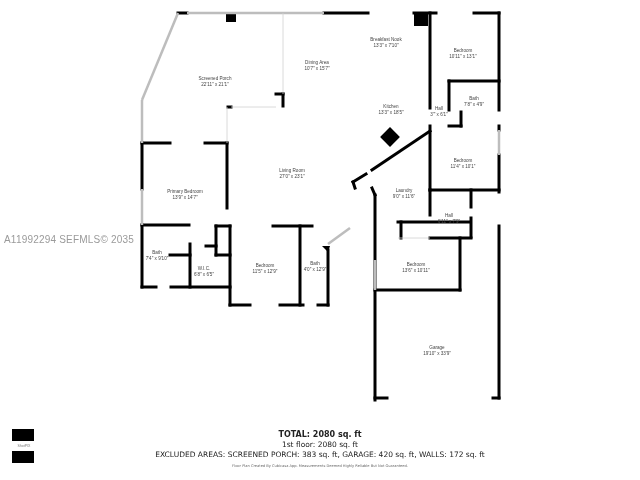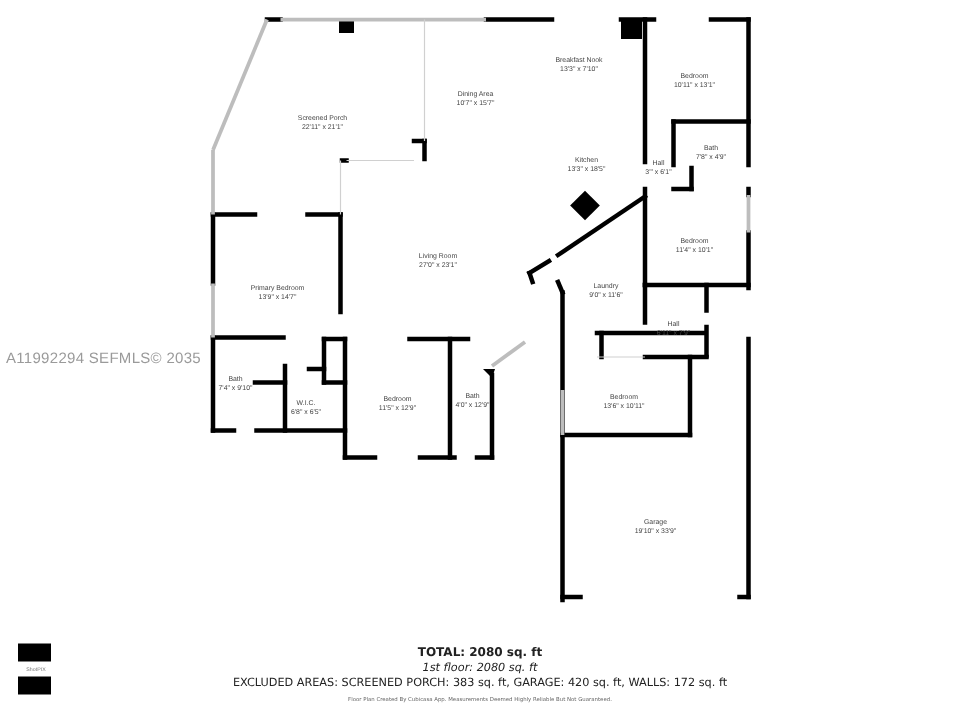--- a/index.html
+++ b/index.html
@@ -2,21 +2,21 @@
 <html><head>
 <meta charset="utf-8">
 <style>
   html, body { margin:0; padding:0; background:#ffffff; }
   body { width:640px; height:480px; position:relative; overflow:hidden; font-family:"Liberation Sans", sans-serif; }
   #plan { position:absolute; left:0; top:0; width:640px; height:480px; }
   .room-label { position:absolute; text-align:center; color:#444; font-size:4.6px; line-height:5.6px; white-space:nowrap; transform:translateX(-50%); font-family:"Liberation Sans", sans-serif; }
   .watermark { position:absolute; left:4px; top:234px; font-size:10px; color:#9a9a9a; letter-spacing:0.2px; font-family:"Liberation Sans", sans-serif; }
   .summary { position:absolute; left:0; width:640px; text-align:center; color:#222; font-family:"DejaVu Sans", sans-serif; }
   .total { top:430px; font-size:8px; font-weight:bold; }
-  .floor { top:440px; font-size:7.5px;font-style:italic; }
+  .floor { top:440px; font-size:7.5px; }
   .excluded { top:450px; font-size:7.5px; }
   .disclaimer { top:464px; font-size:3.6px; color:#666; }
   .logo { position:absolute; left:12px; top:429px; width:24px; }
   .logo .blk { width:22px; height:12px; background:#000; }
   .logo .mid { height:10px; font-size:3.5px; color:#777; text-align:center; line-height:10px; font-family:"Liberation Sans", sans-serif; }
 </style>
 </head>
 <body>
 
 <svg id="plan" viewBox="0 0 640 480" xmlns="http://www.w3.org/2000/svg">

